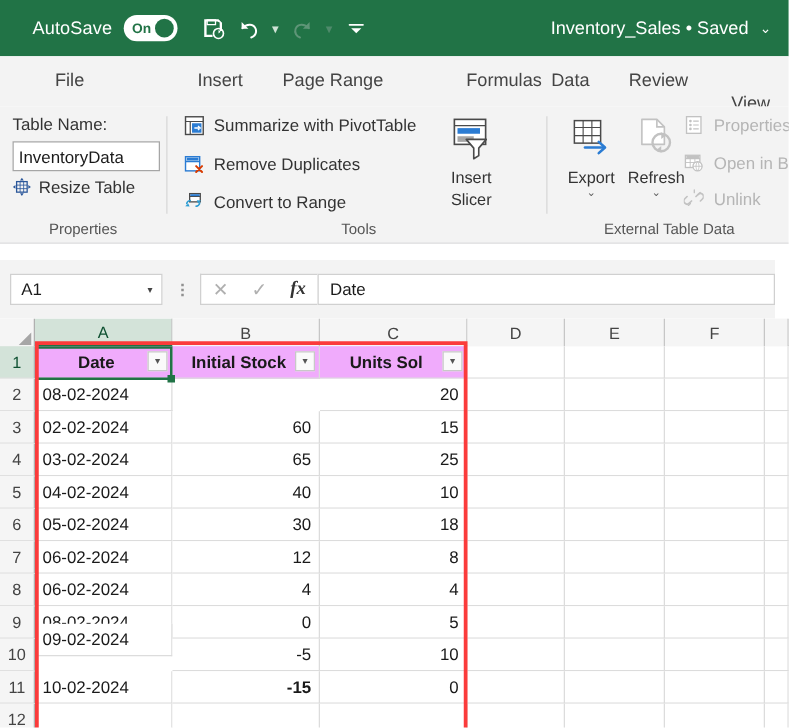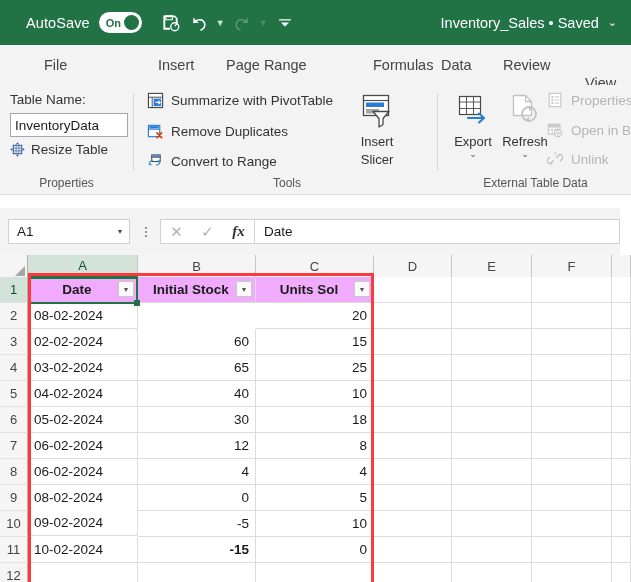--- a/index.html
+++ b/index.html
@@ -458,21 +458,21 @@
         <div class="cell num" style="left: 256px; width: 118px; top: 152px;">18</div>
         <div class="cell txt" style="left: 28px; width: 110px; top: 178px;">06-02-2024</div>
         <div class="cell num" style="left: 138px; width: 118px; top: 178px;">12</div>
         <div class="cell num" style="left: 256px; width: 118px; top: 178px;">8</div>
         <div class="cell txt" style="left: 28px; width: 110px; top: 204px;">06-02-2024</div>
         <div class="cell num" style="left: 138px; width: 118px; top: 204px;">4</div>
         <div class="cell num" style="left: 256px; width: 118px; top: 204px;">4</div>
         <div class="cell txt" style="left: 28px; width: 110px; top: 230px;">08-02-2024</div>
         <div class="cell num" style="left: 138px; width: 118px; top: 230px;">0</div>
         <div class="cell num" style="left: 256px; width: 118px; top: 230px;">5</div>
-        <div class="cell txt" style="left: 28px; width: 110px; top: 255px;">09-02-2024</div>
+        <div class="cell txt" style="left: 28px; width: 110px; top: 244px;">09-02-2024</div>
         <div class="cell num" style="left: 138px; width: 118px; top: 256px;">-5</div>
         <div class="cell num" style="left: 256px; width: 118px; top: 256px;">10</div>
         <div class="cell txt" style="left: 28px; width: 110px; top: 282px;">10-02-2024</div>
         <div class="cell num" style="left: 138px; width: 118px; top: 282px; font-weight: bold;">-15</div>
         <div class="cell num" style="left: 256px; width: 118px; top: 282px;">0</div>
         <div class="cell txt" style="left: 374px; width: 78px; top: 22px;"></div>
         <div class="cell txt" style="left: 452px; width: 80px; top: 22px;"></div>
         <div class="cell txt" style="left: 532px; width: 80px; top: 22px;"></div>
         <div class="cell txt" style="left: 612px; width: 19px; top: 22px;"></div>
         <div class="cell txt" style="left: 374px; width: 78px; top: 48px;"></div>

